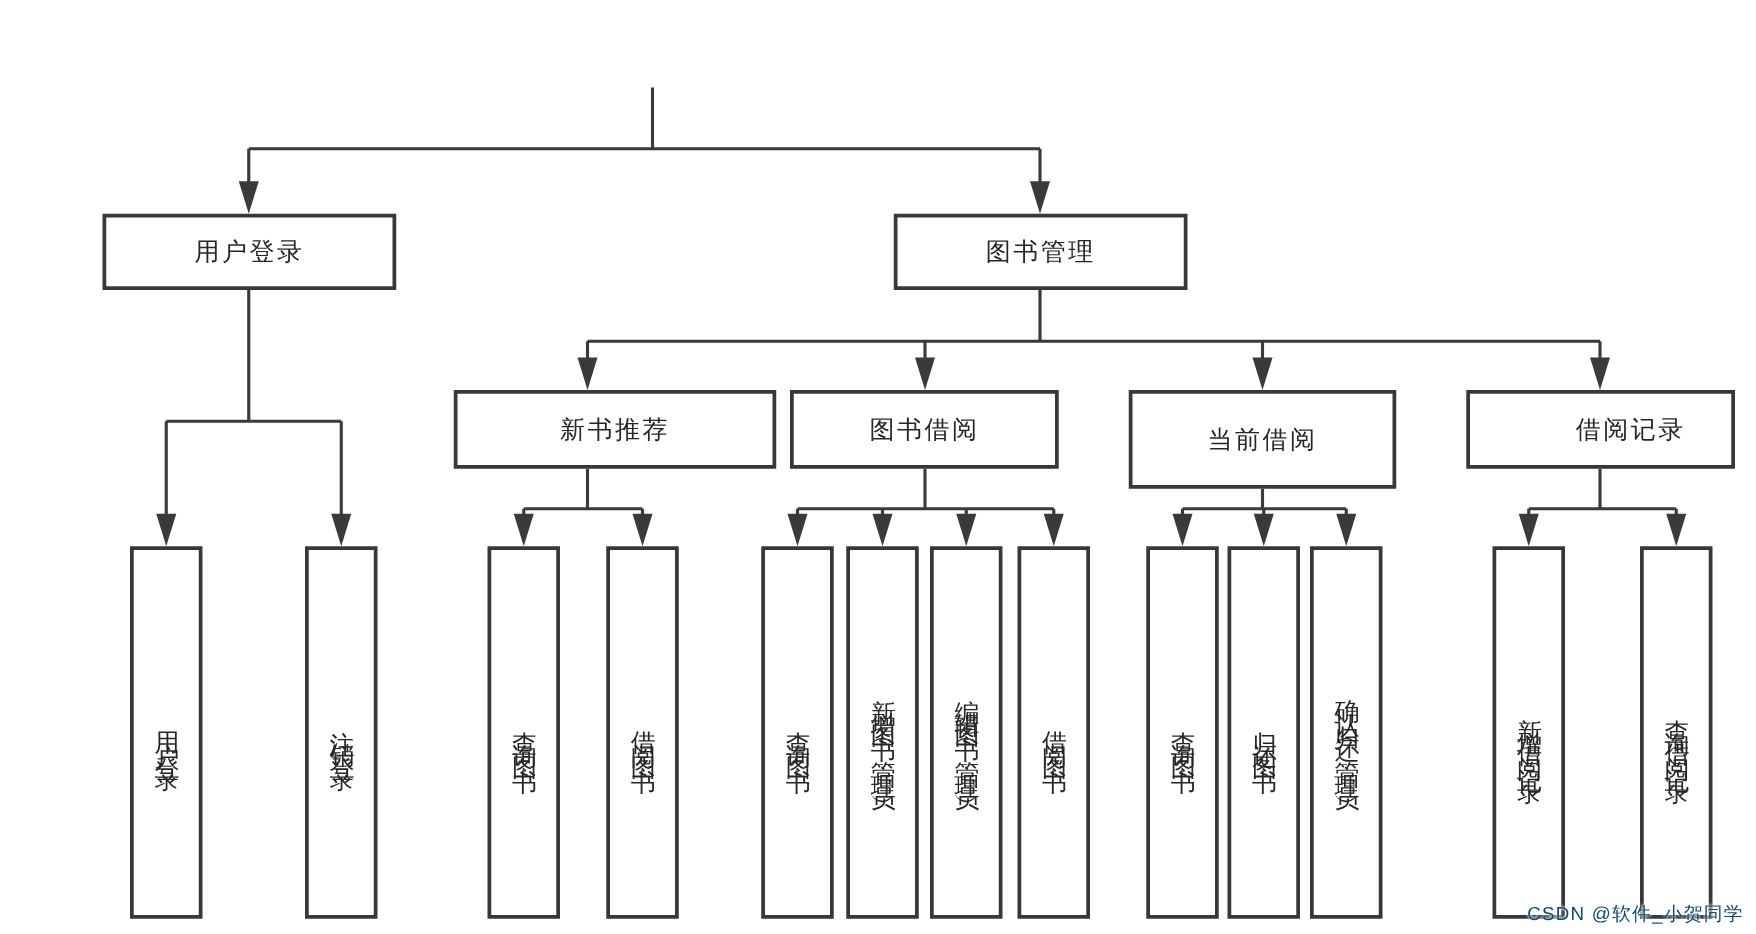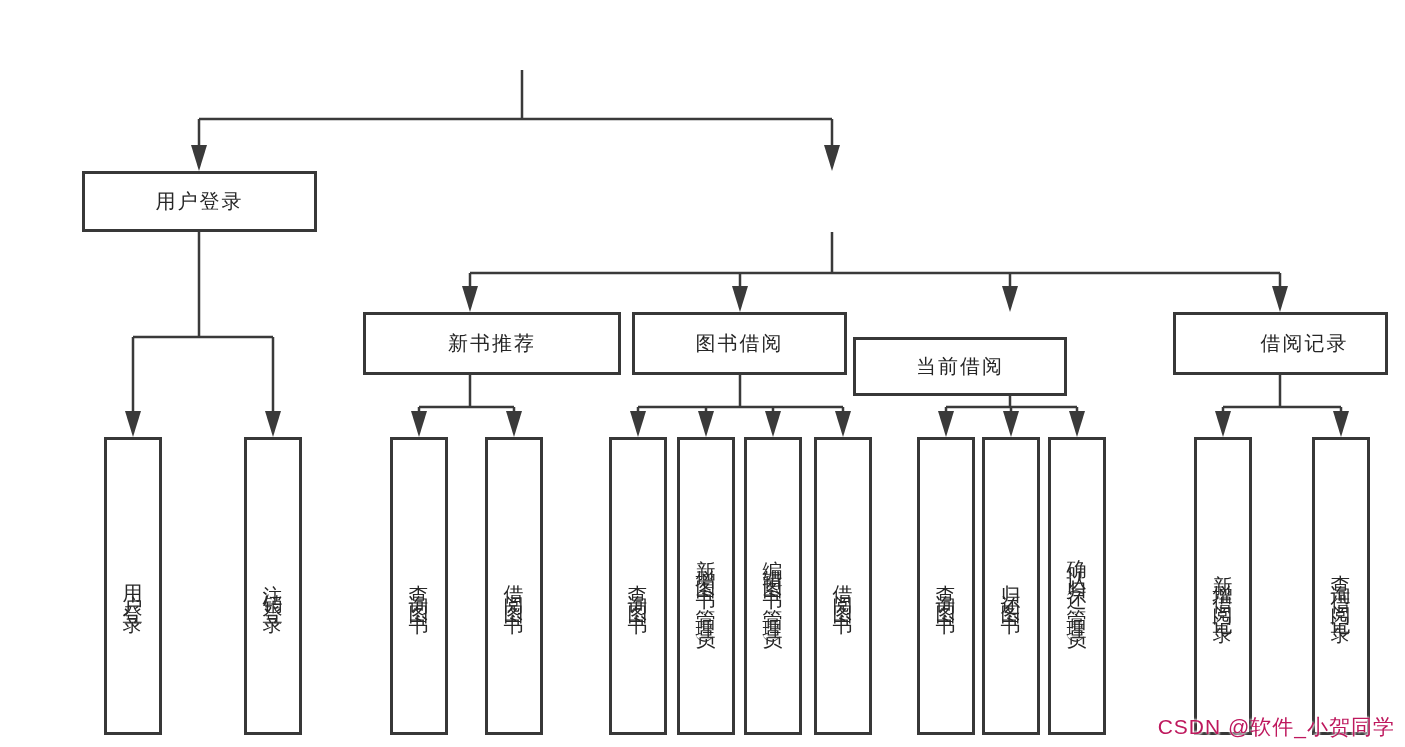--- a/index.html
+++ b/index.html
@@ -25,22 +25,22 @@
   .vnode{
     writing-mode:vertical-rl;
     text-orientation:mixed;
     letter-spacing:10px;
     line-height:1;
     padding-top:6px;
   }
   .watermark{
     position:absolute;
     right:10px;bottom:6px;
-    font-size:21px;
-    color:#be185d;
+    font-size:15px;
+    color:#0c4a6e;
     letter-spacing:1px;
     text-shadow:1px 1px 2px rgba(255,255,255,.95),-1px -1px 2px rgba(255,255,255,.95);
     white-space:nowrap;
   }
 </style>
 </head>
 <body>
 
 <div class="canvas">
 
@@ -82,24 +82,25 @@
       <polygon points="938,411 954,411 946,437"></polygon>
       <polygon points="1003,411 1019,411 1011,437"></polygon>
       <polygon points="1069,411 1085,411 1077,437"></polygon>
       <polygon points="1215,411 1231,411 1223,437"></polygon>
       <polygon points="1333,411 1349,411 1341,437"></polygon>
     </g>
   </svg>
 
 
   <div class="node" style="left:82px;top:171px;width:235px;height:61px;">用户登录</div>
+  <div class="node" style="left:715px;top:171px;width:235px;height:61px;">图书管理</div>
 
   <div class="node" style="left:363px;top:312px;width:258px;height:63px;">新书推荐</div>
   <div class="node" style="left:632px;top:312px;width:215px;height:63px;">图书借阅</div>
-  <div class="node" style="left:853px;top:312px;width:214px;height:59px;margin-top:25px;">当前借阅</div>
+  <div class="node" style="left:903px;top:312px;width:214px;height:79px;">当前借阅</div>
   <div class="node" style="left:1173px;top:312px;width:215px;height:63px;padding-left:48px;">借阅记录</div>
 
   <div class="node vnode" style="left:104px;top:437px;width:58px;height:298px;">用户登录</div>
   <div class="node vnode" style="left:244px;top:437px;width:58px;height:298px;">注销登录</div>
 
   <div class="node vnode" style="left:390px;top:437px;width:58px;height:298px;">查询图书</div>
   <div class="node vnode" style="left:485px;top:437px;width:58px;height:298px;">借阅图书</div>
 
   <div class="node vnode" style="left:609px;top:437px;width:58px;height:298px;">查询图书</div>
   <div class="node vnode" style="left:677px;top:437px;width:58px;height:298px;">新增图书（管理员）</div>

